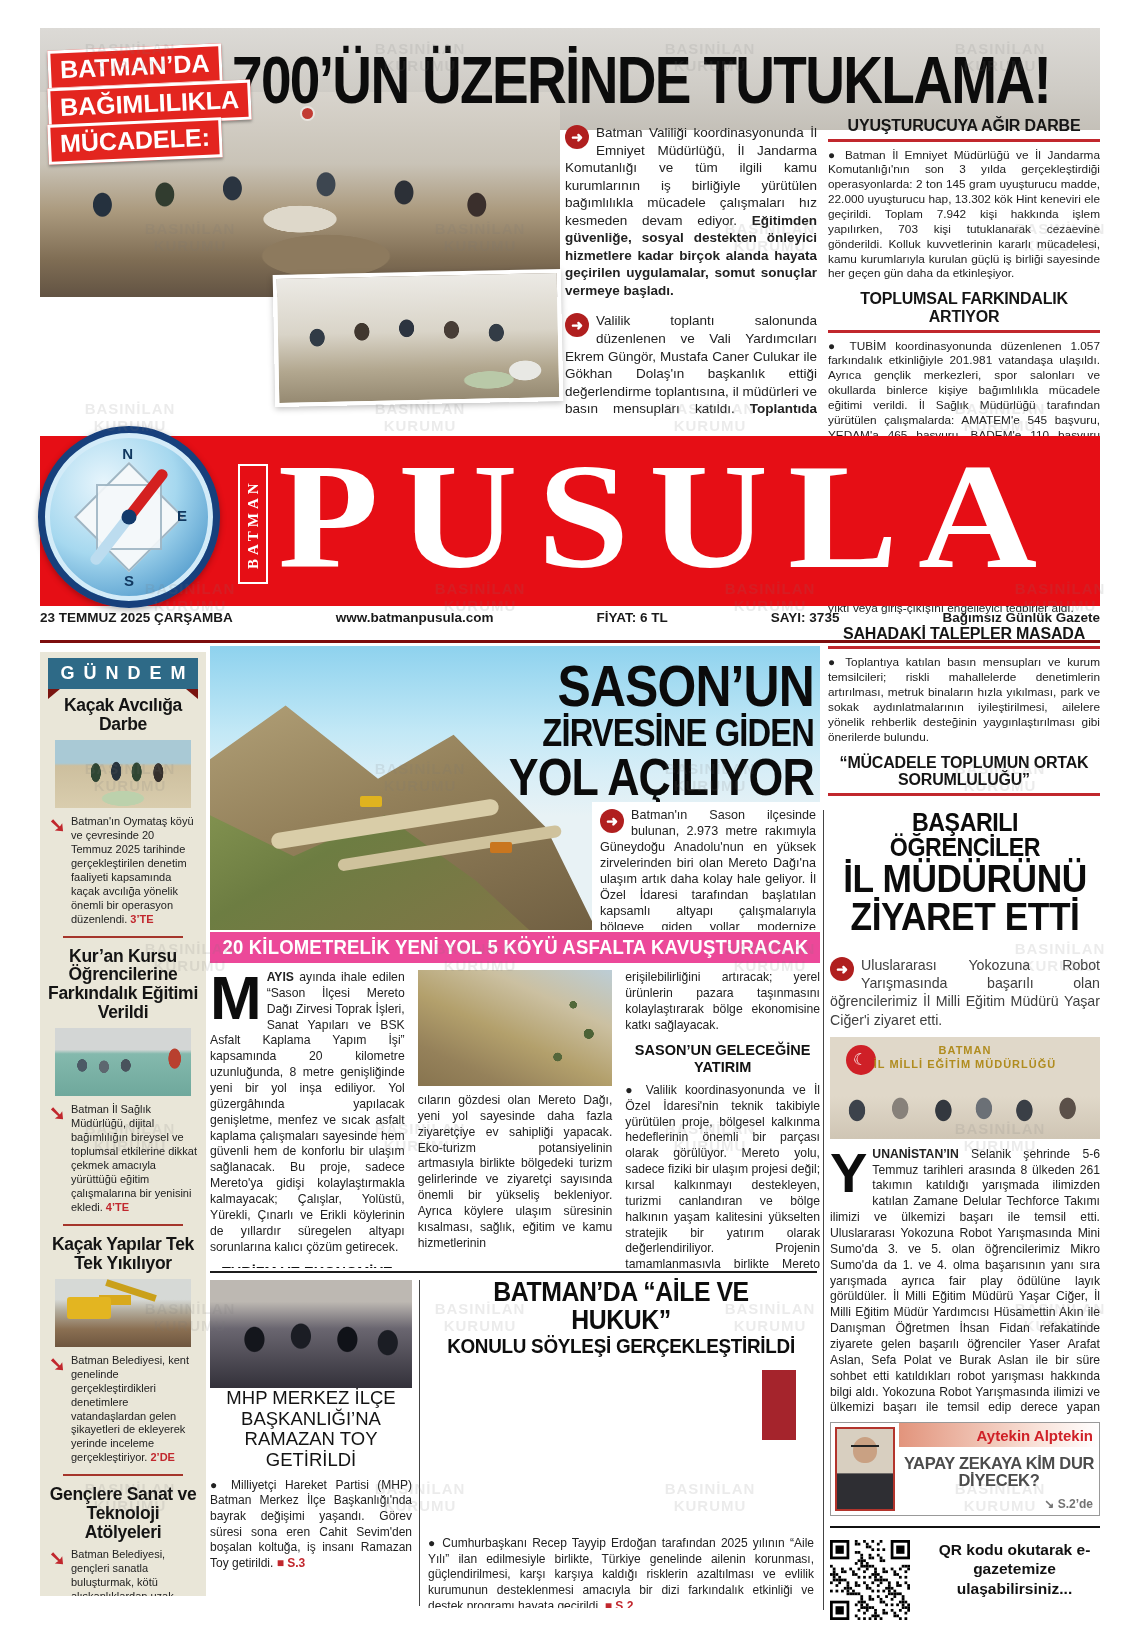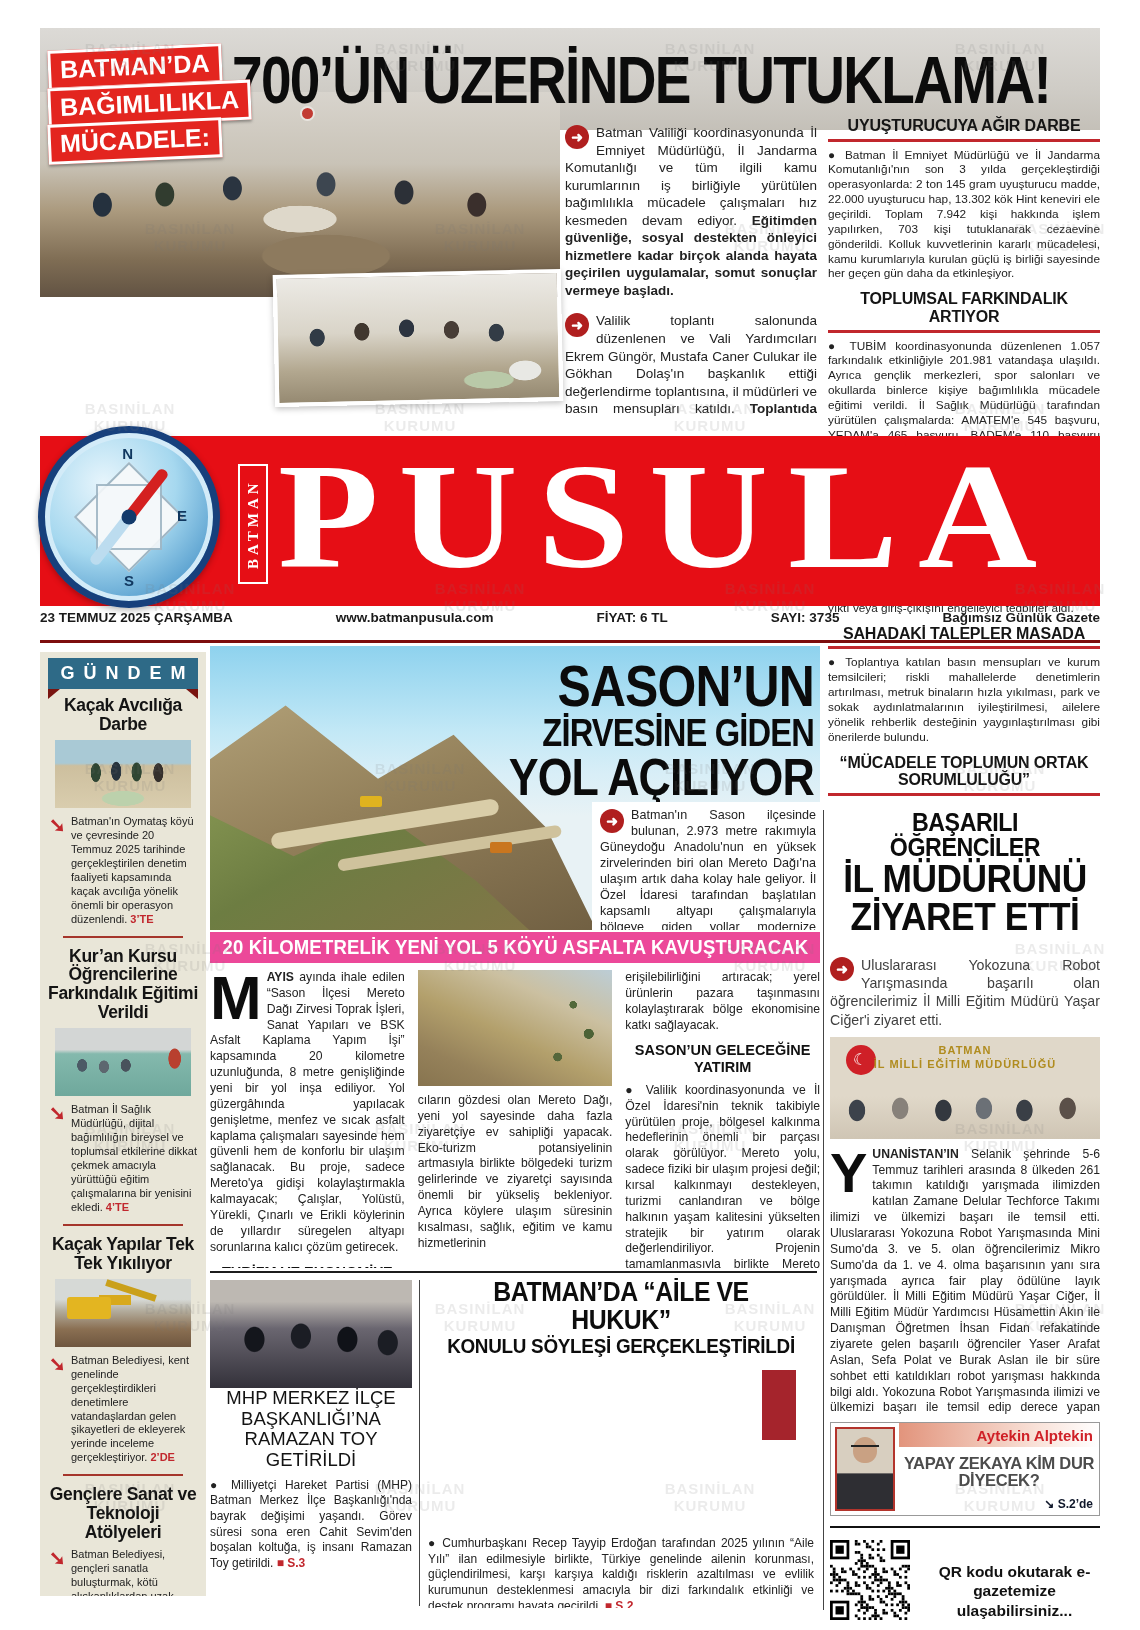--- a/index.html
+++ b/index.html
@@ -171,23 +171,23 @@
   .st-body .dropcap { font-size:56px; }
 
   
   .columnist { left:830px; top:1422px; width:270px; height:94px; border:1px solid #999; display:flex; background:#fff; }
   .col-photo { flex:0 0 60px; margin:4px; border:2px solid #b3342c; position:relative; background:linear-gradient(180deg,#d8cfc0 0 55%, #2e2e33 56% 100%); }
   .col-photo::before { content:""; position:absolute; left:16px; top:8px; width:24px; height:26px; border-radius:50% 50% 45% 45%; background:#c9a183; }
   .col-photo::after { content:""; position:absolute; left:14px; top:16px; width:28px; height:5px; border-top:2px solid #222; }
   .col-right { flex:1; display:flex; flex-direction:column; }
   .namebar { height:24px; background:linear-gradient(90deg,#e2947c,#f9e3da 70%,#fff); display:flex; align-items:center; justify-content:flex-end; padding-right:6px; font-weight:900; font-size:15px; color:#cf2027; }
   .col-title { flex:1; display:flex; align-items:center; justify-content:center; text-align:center; font-weight:900; font-size:16.5px; line-height:1.05; color:#4c4c4c; letter-spacing:-.3px; }
-  .col-page { text-align:right; padding:0 6px 4px; font-weight:900; font-size:12px; color:#0f172a; }
+  .col-page { text-align:right; padding:0 6px 4px; font-weight:900; font-size:12px; color:#737373; }
   .qrule { left:830px; top:1526px; width:270px; height:2px; background:#111; }
-  .qr-row { left:830px; top:1540px; width:270px; height:80px; display:flex; gap:19px; align-items:flex-end; }
+  .qr-row { left:830px; top:1540px; width:270px; height:80px; display:flex; gap:19px; align-items:flex-start; }
   .qr-box { flex:0 0 80px; height:80px; background:#fff; }
   .qr-box svg { width:100%; height:100%; }
   .qr-text { flex:1; text-align:center; font-weight:900; font-size:15.5px; line-height:1.25; color:#111; }
 </style>
 </head>
 <body>
 
 <div class="page">
 
   <div class="abs top-bg"></div>

